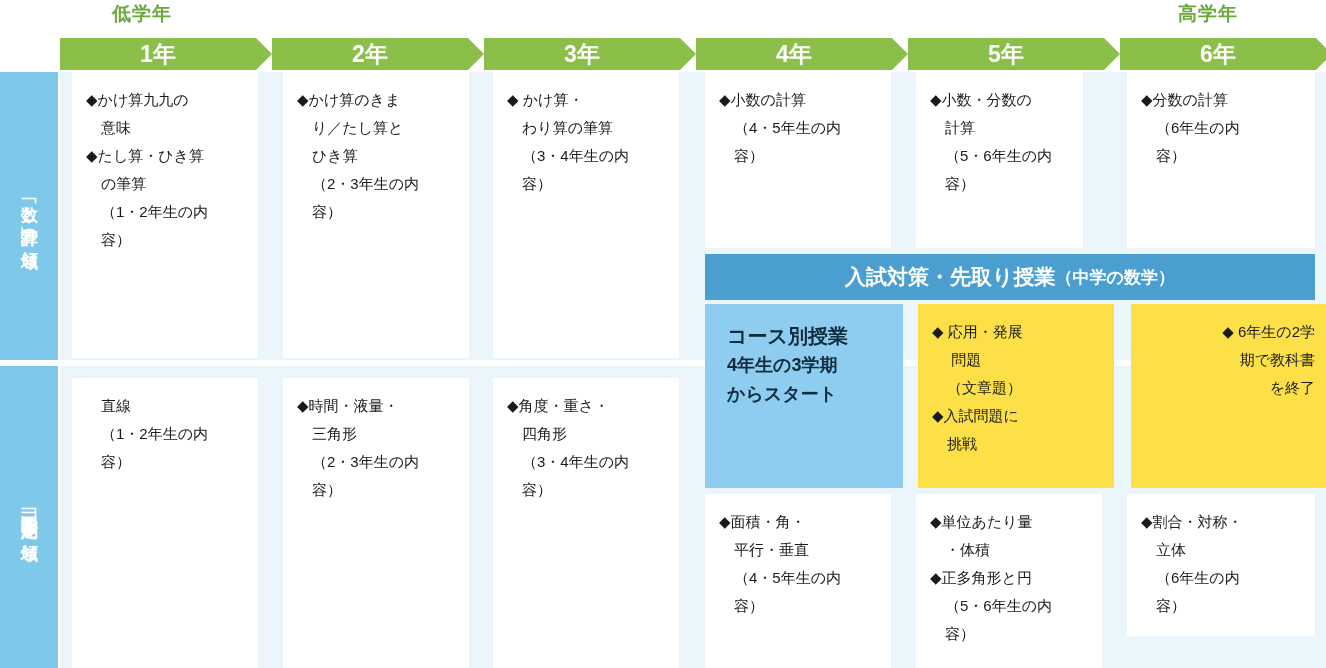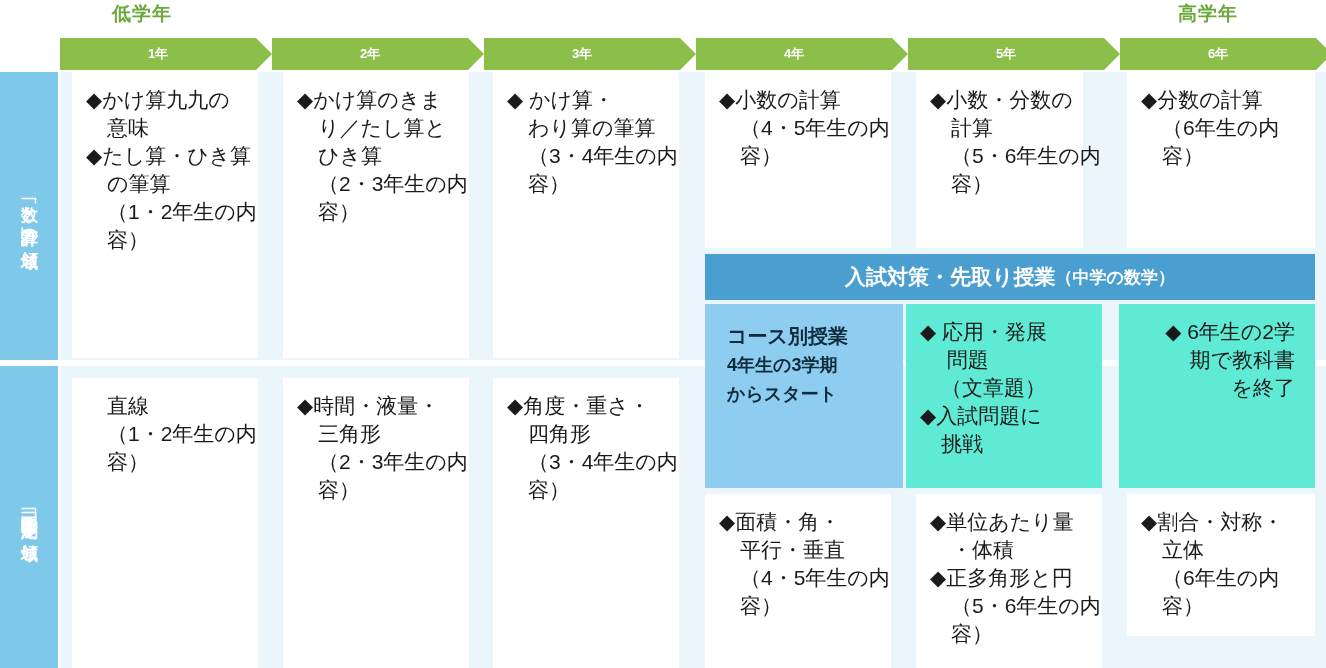--- a/index.html
+++ b/index.html
@@ -18,21 +18,21 @@
     letter-spacing:1px;line-height:28px;
   }
   #lbl-low{left:112px;}
   #lbl-high{left:1178px;}
 
   
   .grade-row{position:absolute;top:38px;left:60px;height:32px;}
   .grade{
     position:absolute;top:0;height:32px;
     background:#8cbf4a;
-    color:#ffffff;font-size:13px;font-weight:bold;
+    color:#ffffff;font-size:23px;font-weight:bold;
     display:flex;align-items:center;justify-content:center;
     box-sizing:border-box;
   }
   .grade:after{
     content:"";position:absolute;right:-16px;top:0;
     width:0;height:0;
     border-top:16px solid transparent;
     border-bottom:16px solid transparent;
     border-left:16px solid #8cbf4a;
   }
@@ -50,22 +50,22 @@
     letter-spacing:1px;
     line-height:26px;
     text-align:center;
   }
   #side-num{top:72px;height:288px;}
   #side-fig{top:366px;height:302px;}
 
   
   .cell{
     position:absolute;background:#ffffff;box-sizing:border-box;
-    font-size:21px;color:#1a1a1a;line-height:28px;
-    padding:14px 20px 8px 14px;
+    font-size:15px;color:#1a1a1a;line-height:28px;
+    padding:14px 12px 8px 14px;
   }
   .cell .ln{white-space:pre;}
 
   
   .band{position:absolute;background:#eaf6fc;}
 
   
   .banner{
     position:absolute;background:#4a9fd0;color:#ffffff;
     font-size:21px;font-weight:bold;
@@ -76,21 +76,21 @@
 
   
   .course{
     position:absolute;background:#8ecdf0;box-sizing:border-box;
     color:#0f2c3d;font-size:18px;line-height:29px;
     padding:18px 10px 8px 22px;font-weight:bold;
   }
   .course .big{font-size:20px;font-family:Liberation Serif, serif;}
 
   
-  .cream{background:#5eead4;}
+  .cream{background:#fde047;margin-left:12px;}
 </style>
 </head>
 <body>
 
 <div class="wrap">
 
   <div class="toplabel" id="lbl-low">低学年</div>
   <div class="toplabel" id="lbl-high">高学年</div>
 
   <div class="grade-row">

